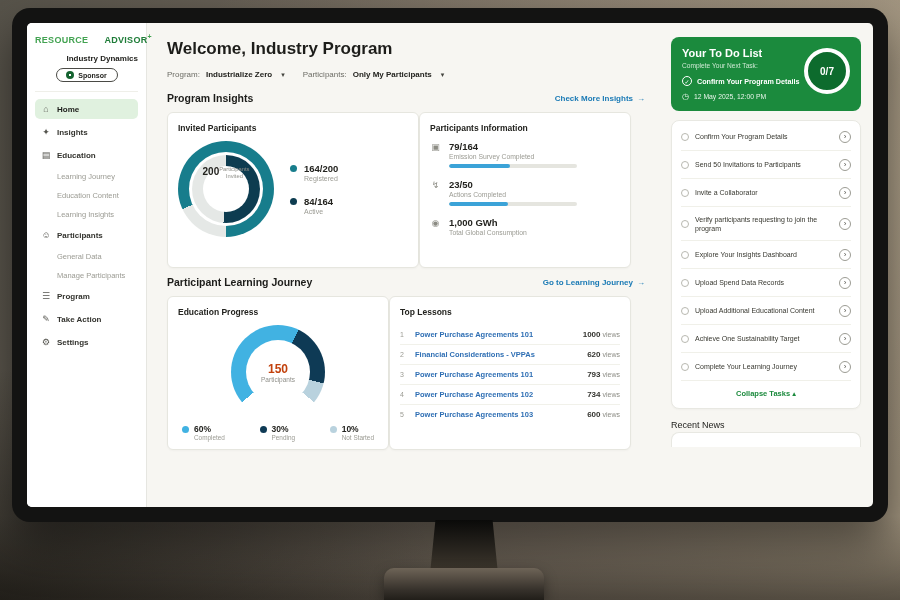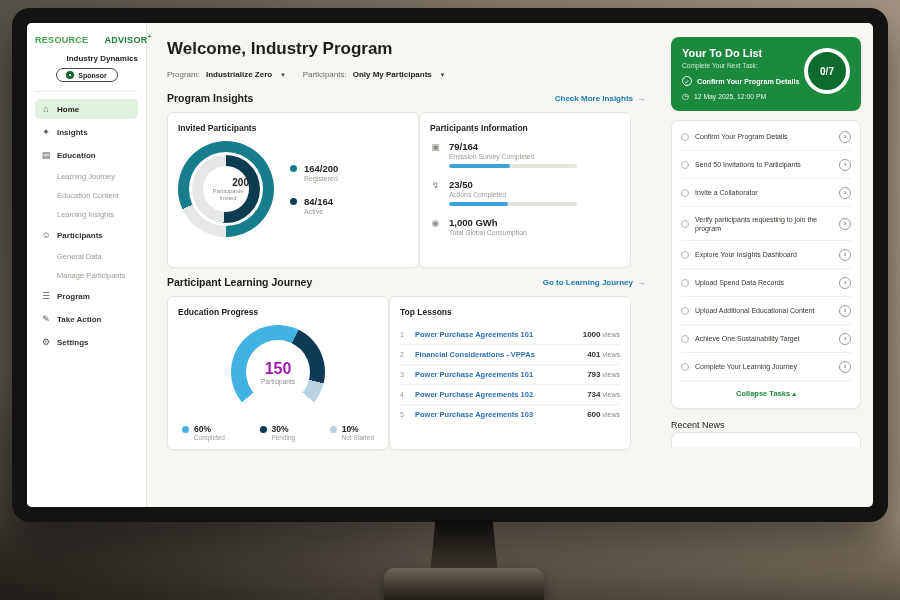--- a/index.html
+++ b/index.html
@@ -52,40 +52,40 @@
   .card-info{width:212px;height:156px}
   .card-edu{width:222px;height:154px}
   .card-lessons{width:242px;height:154px}
   
   .invited-body{display:flex;align-items:center;gap:12px}
   .donut{position:relative;width:96px;height:96px;flex-shrink:0}
   .donut-outer,.donut-mid,.donut-inner,.donut-hole{position:absolute;border-radius:50%}
   .donut-outer{inset:0}
   .donut-mid{inset:11px;background:#fff}
   .donut-inner{inset:14px}
-  .donut-hole{inset:25px;background:#fff;display:flex;flex-direction:column;align-items:flex-end;justify-content:center}
+  .donut-hole{inset:25px;background:#fff;display:flex;flex-direction:row;align-items:flex-start;justify-content:center}
   .d-val{font-size:10px;font-weight:bold;color:#23231f}
   .d-lab{font-size:5.8px;color:#90908a;text-align:center;line-height:1.15;max-width:42px}
   .legend-col{display:flex;flex-direction:column;gap:14px;margin-left:4px}
   .leg-item{display:grid;grid-template-columns:9px auto;column-gap:5px}
   .dot{width:7px;height:7px;border-radius:50%;margin-top:2px}
   .leg-val{font-size:9.5px;font-weight:bold;color:#23231f}
   .leg-lab{grid-column:2;font-size:7px;color:#9b9b93;margin-top:1px}
   
   .stat-row{display:flex;gap:8px;margin-bottom:11px}
   .stat-ico{width:11px;text-align:center;font-size:9px;color:#8b8b83;margin-top:1px;flex-shrink:0}
   .stat-val{font-size:9.5px;font-weight:bold;color:#23231f}
   .stat-lab{font-size:6.8px;color:#9b9b93;margin:1px 0 4px}
   .bar{width:128px;height:4px;border-radius:2px;background:#e5e5df;overflow:hidden}
   .bar-fill{display:block;height:100%;background:#3ba3d8;border-radius:2px}
   
   .gauge-wrap{display:flex;justify-content:center;margin-top:2px}
   .gauge{position:relative;width:94px;height:94px;border-radius:50%}
   .gauge-hole{position:absolute;inset:15px;background:#fff;border-radius:50%;display:flex;flex-direction:column;align-items:center;justify-content:center}
-  .g-val{font-size:16px;font-weight:bold;color:#a21caf}
+  .g-val{font-size:12px;font-weight:bold;color:#c2410c}
   .g-lab{font-size:6.5px;color:#90908a}
   .edu-legend{display:flex;justify-content:space-between;padding:5px 4px 0}
   .eleg-item{display:grid;grid-template-columns:8px auto;column-gap:4px}
   .eleg-val{font-size:8.5px;font-weight:bold;color:#23231f}
   .eleg-lab{grid-column:2;font-size:6.4px;color:#9b9b93}
   
   .lesson-row{display:flex;align-items:center;gap:6px;padding:5px 0;border-bottom:1px solid #f1f1ea;font-size:7.5px}
   .lesson-row:last-child{border-bottom:none}
   .l-rank{width:9px;color:#9b9b93;font-size:7px;flex-shrink:0}
   .l-title{flex:1;color:#2f6fb4;font-weight:bold;cursor:pointer;text-decoration:none}
@@ -337,21 +337,21 @@
                   <a class="l-title">Power Purchase Agreements 101</a>
                   <span class="l-views">
                     <b>1000</b><span>views</span>
                   </span>
                 </div>
 
                 <div class="lesson-row">
                   <span class="l-rank">2</span>
                   <a class="l-title">Financial Considerations - VPPAs</a>
                   <span class="l-views">
-                    <b>401</b><span>views</span>
+                    <b>620</b><span>views</span>
                   </span>
                 </div>
 
                 <div class="lesson-row">
                   <span class="l-rank">3</span>
                   <a class="l-title">Power Purchase Agreements 101</a>
                   <span class="l-views">
                     <b>793</b><span>views</span>
                   </span>
                 </div>

